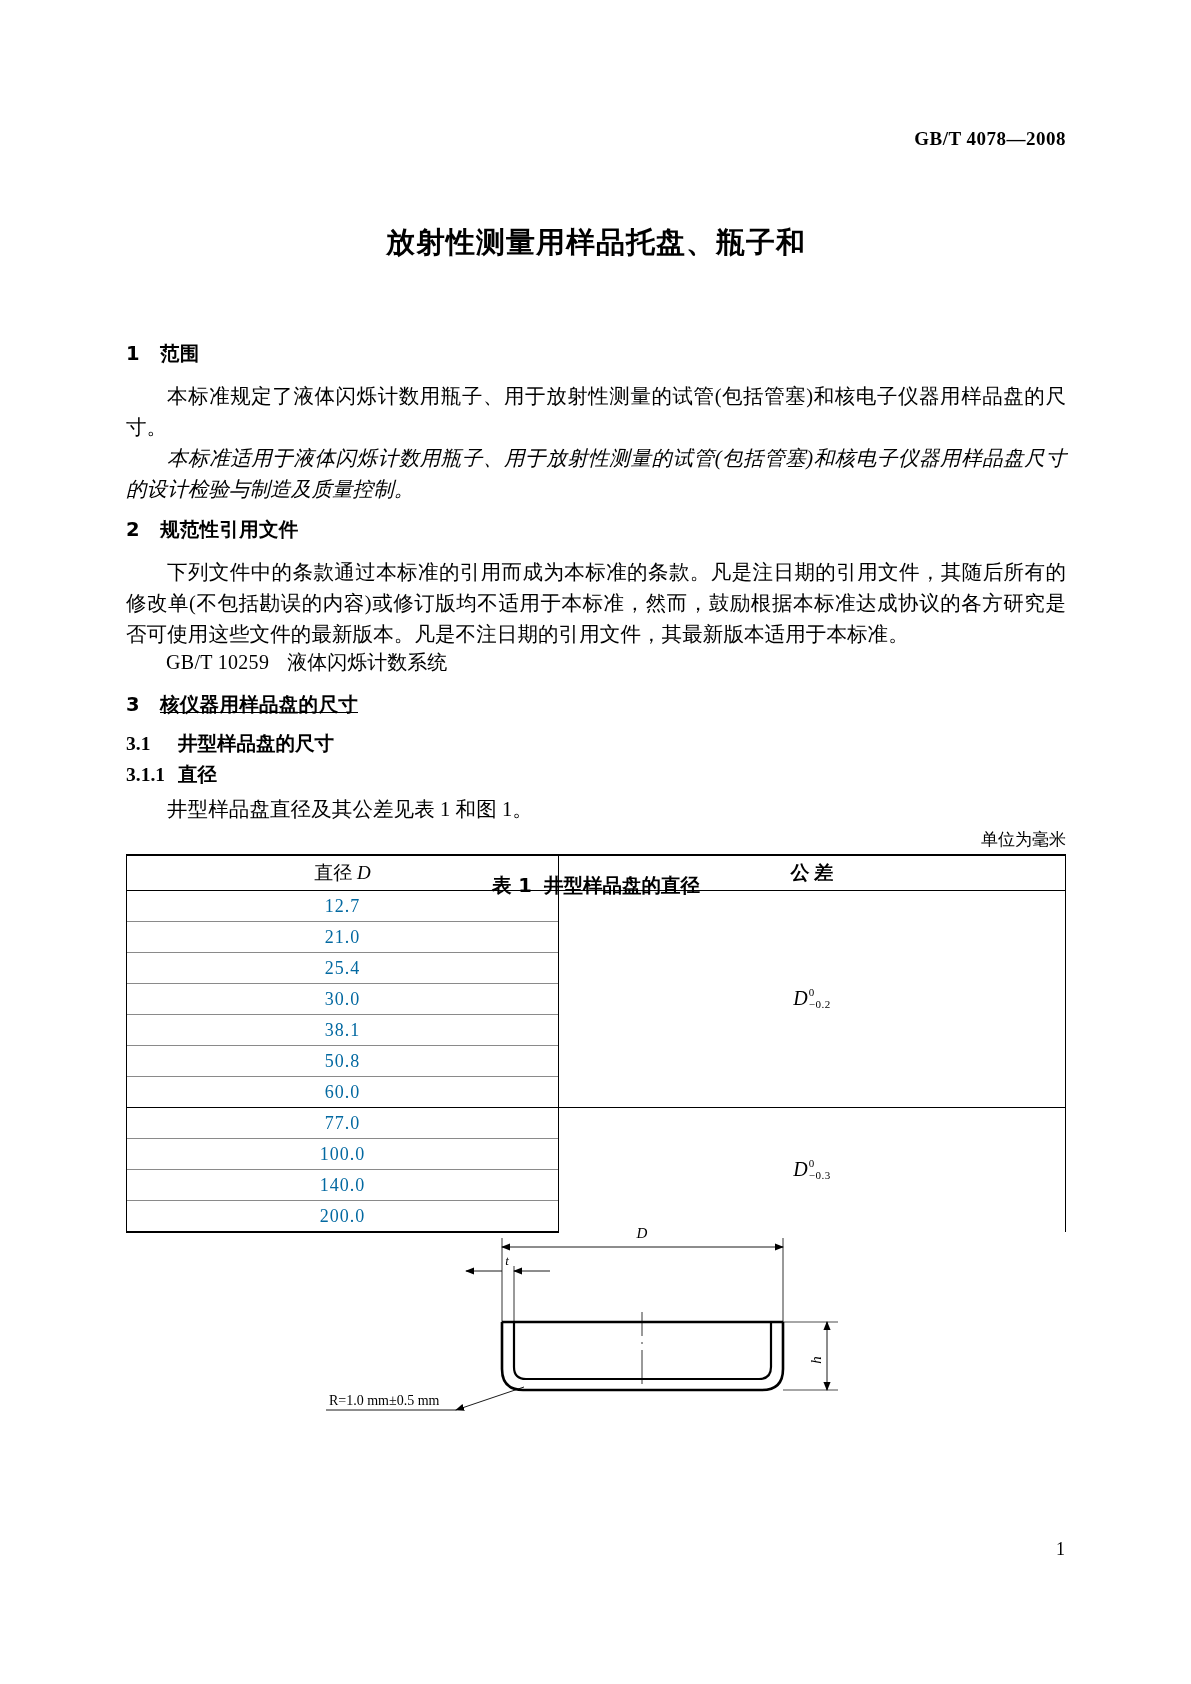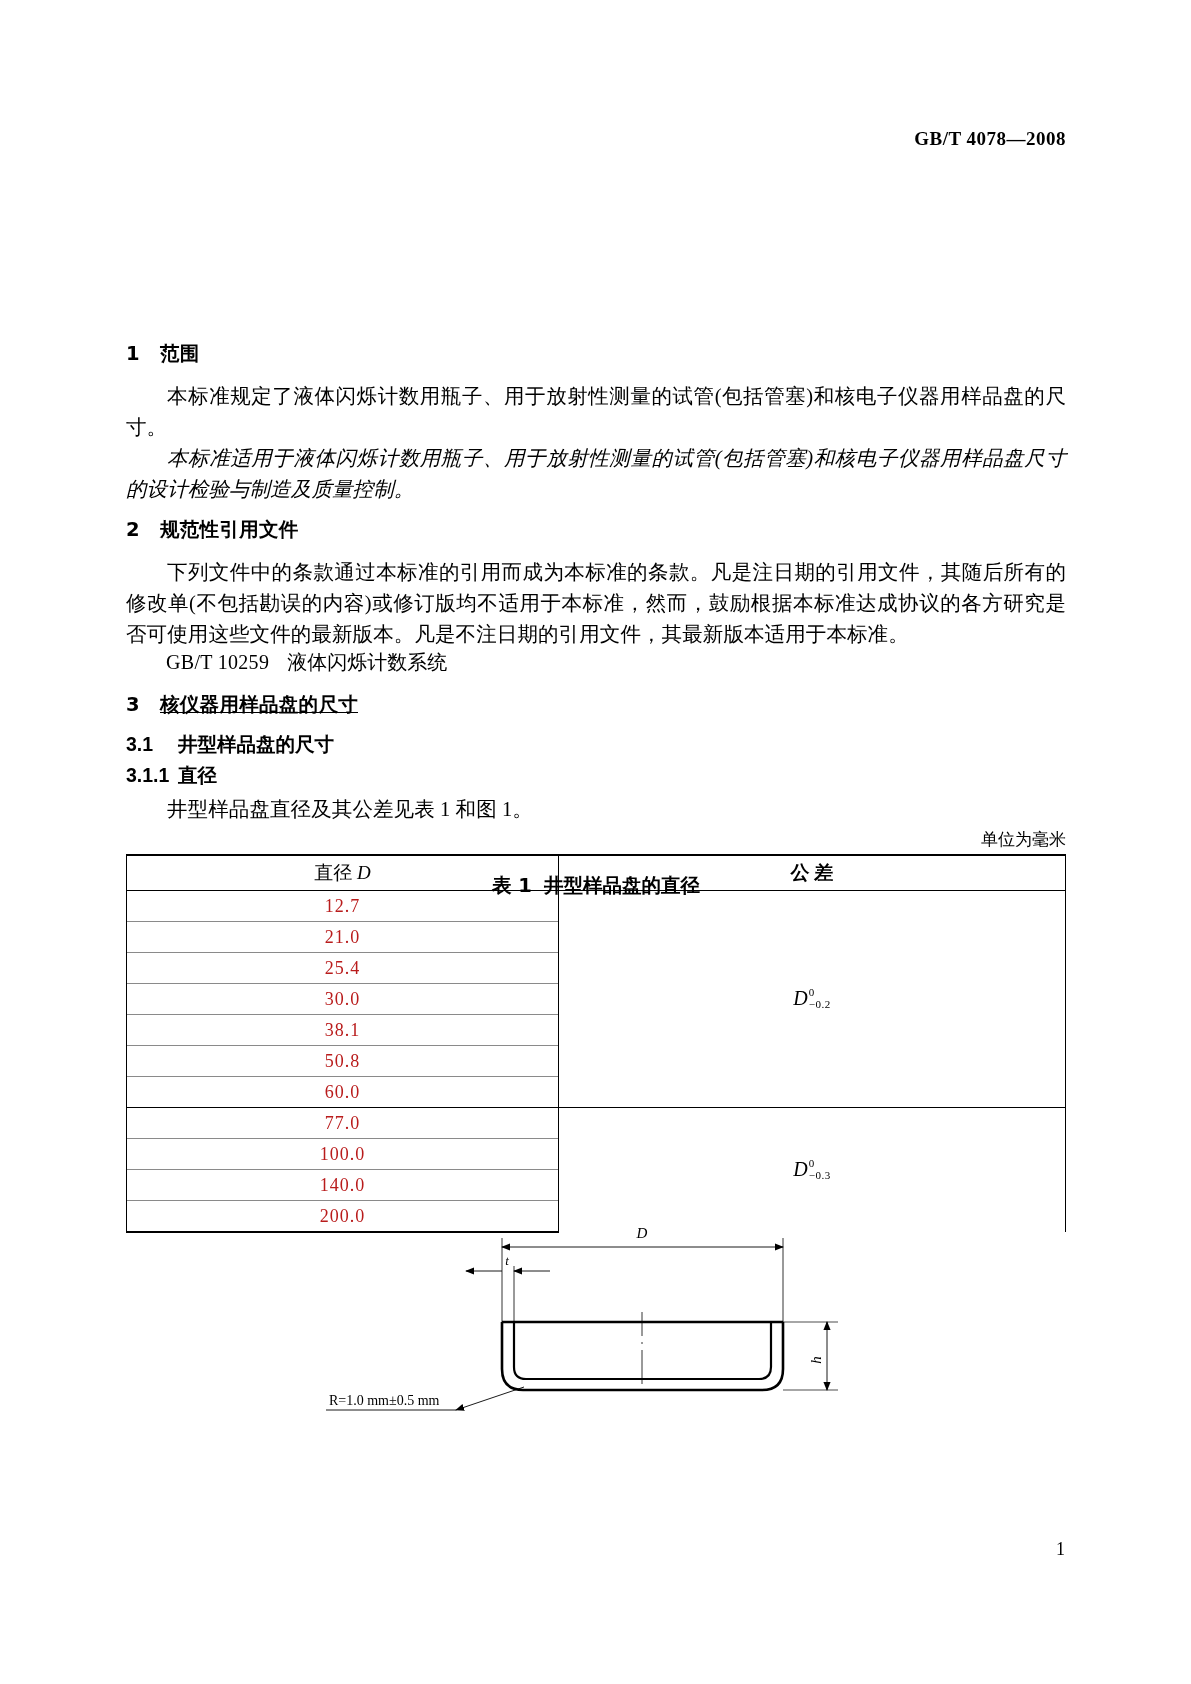--- a/index.html
+++ b/index.html
@@ -63,21 +63,21 @@
     margin: 0;
     font-family: "DejaVu Sans", sans-serif;
     font-weight: bold;
     font-size: 19.5px;
     line-height: 28px;
     letter-spacing: 0.3px;
   }
   h2.clause .num { display: inline-block; min-width: 34px; }
   h3.subclause {
     margin: 0;
-    font-family: Liberation Sans, sans-serif;
+    font-family: Liberation Serif, serif;
     font-weight: bold;
     font-size: 19.5px;
     line-height: 28px;
   }
   h3.subclause .num { display: inline-block; min-width: 52px; }
 
   p.para {
     margin: 0;
     font-size: 20.5px;
     line-height: 31px;
@@ -142,21 +142,21 @@
     font-size: 19px;
   }
   table.dim tr.lastgrp td { border-bottom: 1px solid #000; }
   table.dim tr.last td { border-bottom: 2px solid #000; }
   table.dim td.tol {
     border-top: 0;
     font-size: 20px;
   }
   table.dim td.tol.second { border-top: 1px solid #000; }
   .ital { font-style: italic; font-family: "Liberation Serif", serif; }
-  .numcell { font-family: "Liberation Serif", serif; letter-spacing: 1px; color: #b91c1c; }
+  .numcell { font-family: "Liberation Serif", serif; letter-spacing: 1px; color: #0369a1; }
   .tolnum {
     display: inline-block;
     position: relative;
     font-size: 11px;
     line-height: 1.05;
     text-align: left;
     vertical-align: middle;
     margin-left: 1px;
     top: -1px;
     font-family: "Liberation Serif", serif;
@@ -188,20 +188,21 @@
 </head>
 <body>
 
 <div class="page">
 
   <div class="content">
 
     <div class="runhead">GB/T 4078—2008</div>
 
     <div class="doc-title">
+      <span class="line">放射性测量用样品托盘、瓶子和</span>
     </div>
 
     <div class="block" style="top:324px;">
       <h2 class="clause">
         <span class="num">1</span><span>范围</span>
       </h2>
     </div>
     <div class="block" style="top:365px;">
       <p class="para">本标准规定了液体闪烁计数用瓶子、用于放射性测量的试管(包括管塞)和核电子仪器用样品盘的尺寸。</p>
     </div>

